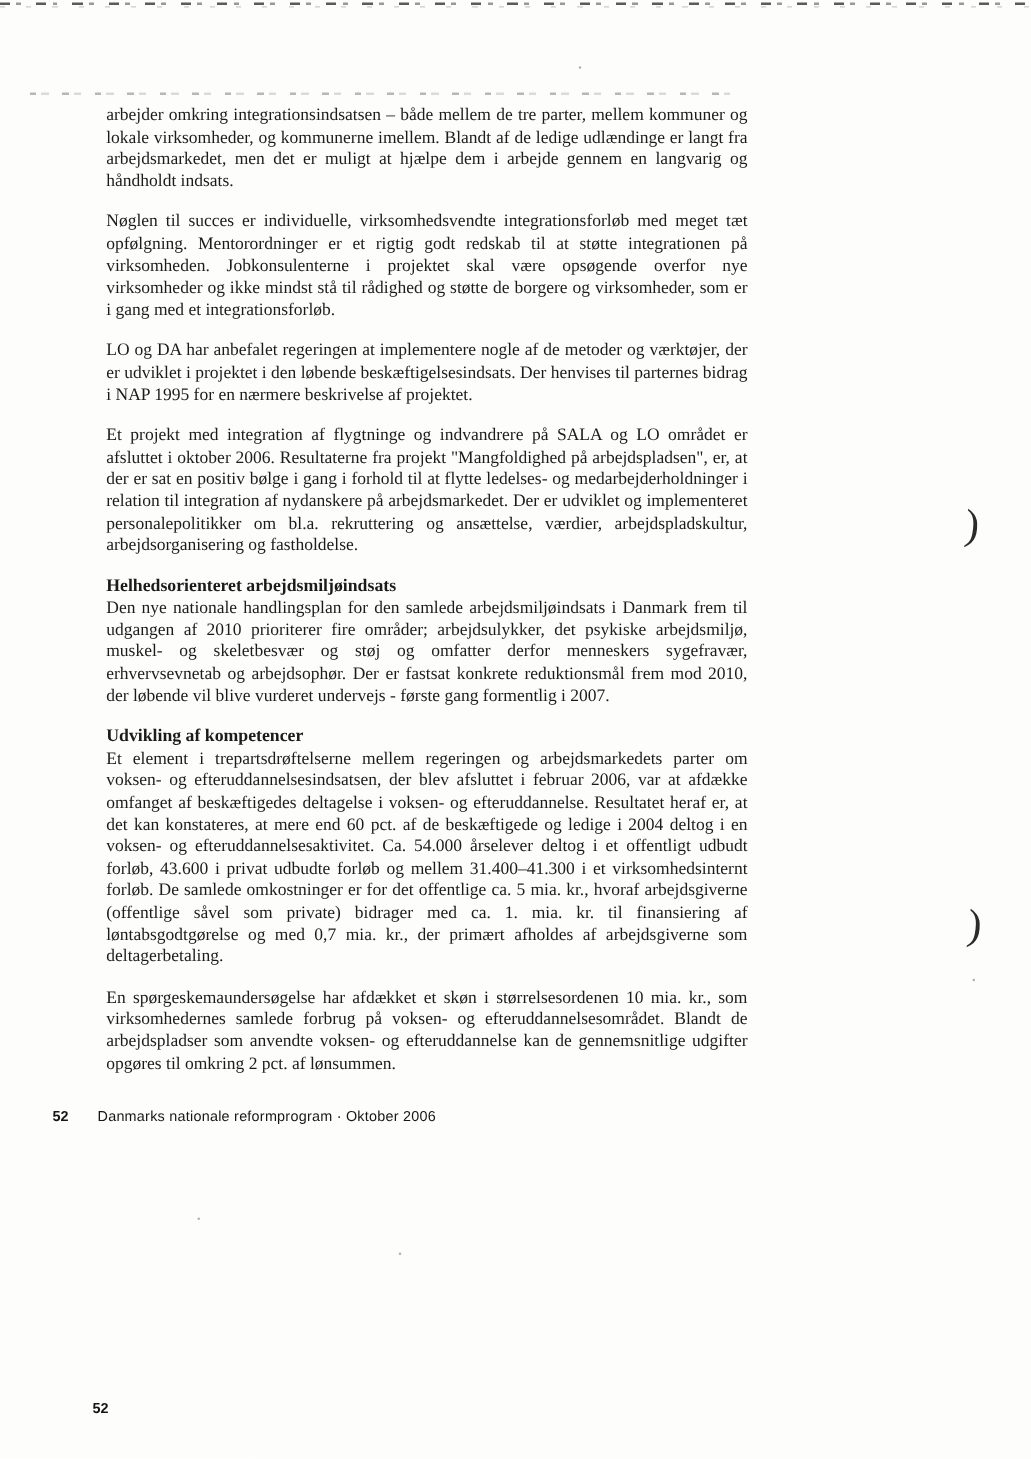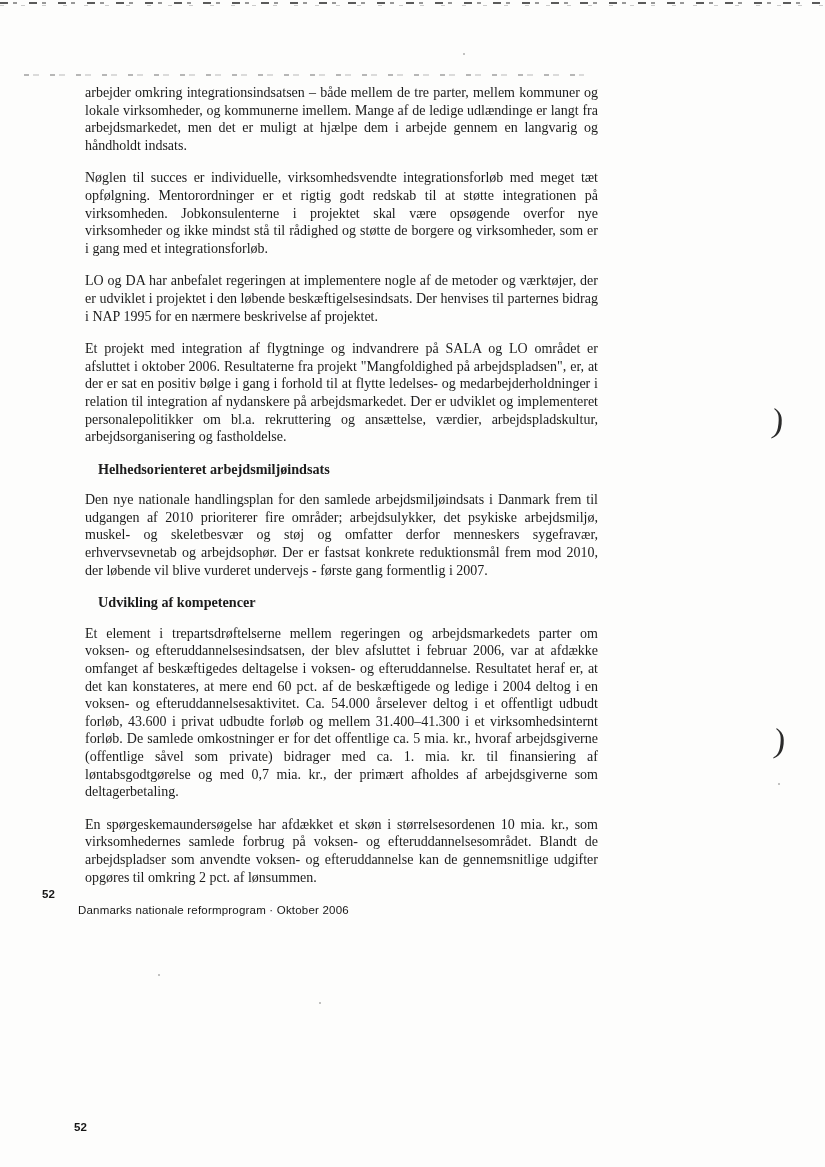--- a/index.html
+++ b/index.html
@@ -39,21 +39,21 @@
     position: absolute;
     left: 85px; top: 84px; width: 513px;
     font-size: 14px;
     line-height: 17.6px;
     text-align: justify;
     hyphens: auto;
     -webkit-hyphens: auto;
   }
   .text-block p.para { margin: 0 0 15px 0; }
   .text-block h2.subhead {
-    margin: 13px;
+    margin: 0;
     font-size: 14.2px;
     line-height: 17.6px;
     font-weight: bold;
     text-align: left;
   }
 
   
   .paren {
     position: absolute;
     font-family: "Liberation Serif", serif;
@@ -75,41 +75,41 @@
   }
 
   .running-footer {
     position: absolute;
     top: 888px; left: 0; width: 100%; height: 16px;
     font-family: "Liberation Sans", "DejaVu Sans", sans-serif;
     font-size: 11.5px;
     color: #161616;
   }
   .footer-num { position: absolute; left: 42px; top: 0; font-weight: 700; }
-  .footer-title { position: absolute; left: 78px; top: 16px; white-space: nowrap; letter-spacing: .2px; }
+  .footer-title { position: absolute; left: 78px; top: 0; white-space: nowrap; letter-spacing: .2px; }
 
   .bottom-num {
     position: absolute;
     left: 74px; top: 1121px;
     font-family: "Liberation Sans", "DejaVu Sans", sans-serif;
     font-size: 11.5px;
     font-weight: 700;
     color: #151515;
   }
 </style>
 </head>
 <body>
 
 <div class="page">
 
   <div class="top-noise"></div>
   <div class="dotted-line"></div>
 
   <main class="text-block">
-    <p class="para">arbejder omkring integrationsindsatsen – både mellem de tre parter, mellem kommuner og lokale virksomheder, og kommunerne imellem. Mange af de ledige udlændinge er langt fra arbejdsmarkedet, men det er muligt at hjælpe dem i arbejde gennem en langvarig og håndholdt indsats.</p>
+    <p class="para">arbejder omkring integrationsindsatsen – både mellem de tre parter, mellem kommuner og lokale virksomheder, og kommunerne imellem. Blandt af de ledige udlændinge er langt fra arbejdsmarkedet, men det er muligt at hjælpe dem i arbejde gennem en langvarig og håndholdt indsats.</p>
     <p class="para">Nøglen til succes er individuelle, virksomhedsvendte integrationsforløb med meget tæt opfølgning. Mentorordninger er et rigtig godt redskab til at støtte integrationen på virksomheden. Jobkonsulenterne i projektet skal være opsøgende overfor nye virksomheder og ikke mindst stå til rådighed og støtte de borgere og virksomheder, som er i gang med et integrationsforløb.</p>
     <p class="para">LO og DA har anbefalet regeringen at implementere nogle af de metoder og værktøjer, der er udviklet i projektet i den løbende beskæftigelsesindsats. Der henvises til parternes bidrag i NAP 1995 for en nærmere beskrivelse af projektet.</p>
     <p class="para">Et projekt med integration af flygtninge og indvandrere på SALA og LO området er afsluttet i oktober 2006. Resultaterne fra projekt "Mangfoldighed på arbejdspladsen", er, at der er sat en positiv bølge i gang i forhold til at flytte ledelses- og medarbejderholdninger i relation til integration af nydanskere på arbejdsmarkedet. Der er udviklet og implementeret personalepolitikker om bl.a. rekruttering og ansættelse, værdier, arbejdspladskultur, arbejdsorganisering og fastholdelse.</p>
     <h2 class="subhead">Helhedsorienteret arbejdsmiljøindsats</h2>
     <p class="para">Den nye nationale handlingsplan for den samlede arbejdsmiljøindsats i Danmark frem til udgangen af 2010 prioriterer fire områder; arbejdsulykker, det psykiske arbejdsmiljø, muskel- og skeletbesvær og støj og omfatter derfor menneskers sygefravær, erhvervsevnetab og arbejdsophør. Der er fastsat konkrete reduktionsmål frem mod 2010, der løbende vil blive vurderet undervejs - første gang formentlig i 2007.</p>
     <h2 class="subhead">Udvikling af kompetencer</h2>
     <p class="para">Et element i trepartsdrøftelserne mellem regeringen og arbejdsmarkedets parter om voksen- og efteruddannelsesindsatsen, der blev afsluttet i februar 2006, var at afdække omfanget af beskæftigedes deltagelse i voksen- og efteruddannelse. Resultatet heraf er, at det kan konstateres, at mere end 60 pct. af de beskæftigede og ledige i 2004 deltog i en voksen- og efteruddannelsesaktivitet. Ca. 54.000 årselever deltog i et offentligt udbudt forløb, 43.600 i privat udbudte forløb og mellem 31.400–41.300 i et virksomhedsinternt forløb. De samlede omkostninger er for det offentlige ca. 5 mia. kr., hvoraf arbejdsgiverne (offentlige såvel som private) bidrager med ca. 1. mia. kr. til finansiering af løntabsgodtgørelse og med 0,7 mia. kr., der primært afholdes af arbejdsgiverne som deltagerbetaling.</p>
     <p class="para">En spørgeskemaundersøgelse har afdækket et skøn i størrelsesordenen 10 mia. kr., som virksomhedernes samlede forbrug på voksen- og efteruddannelsesområdet. Blandt de arbejdspladser som anvendte voksen- og efteruddannelse kan de gennemsnitlige udgifter opgøres til omkring 2 pct. af lønsummen.</p>
   </main>
 

